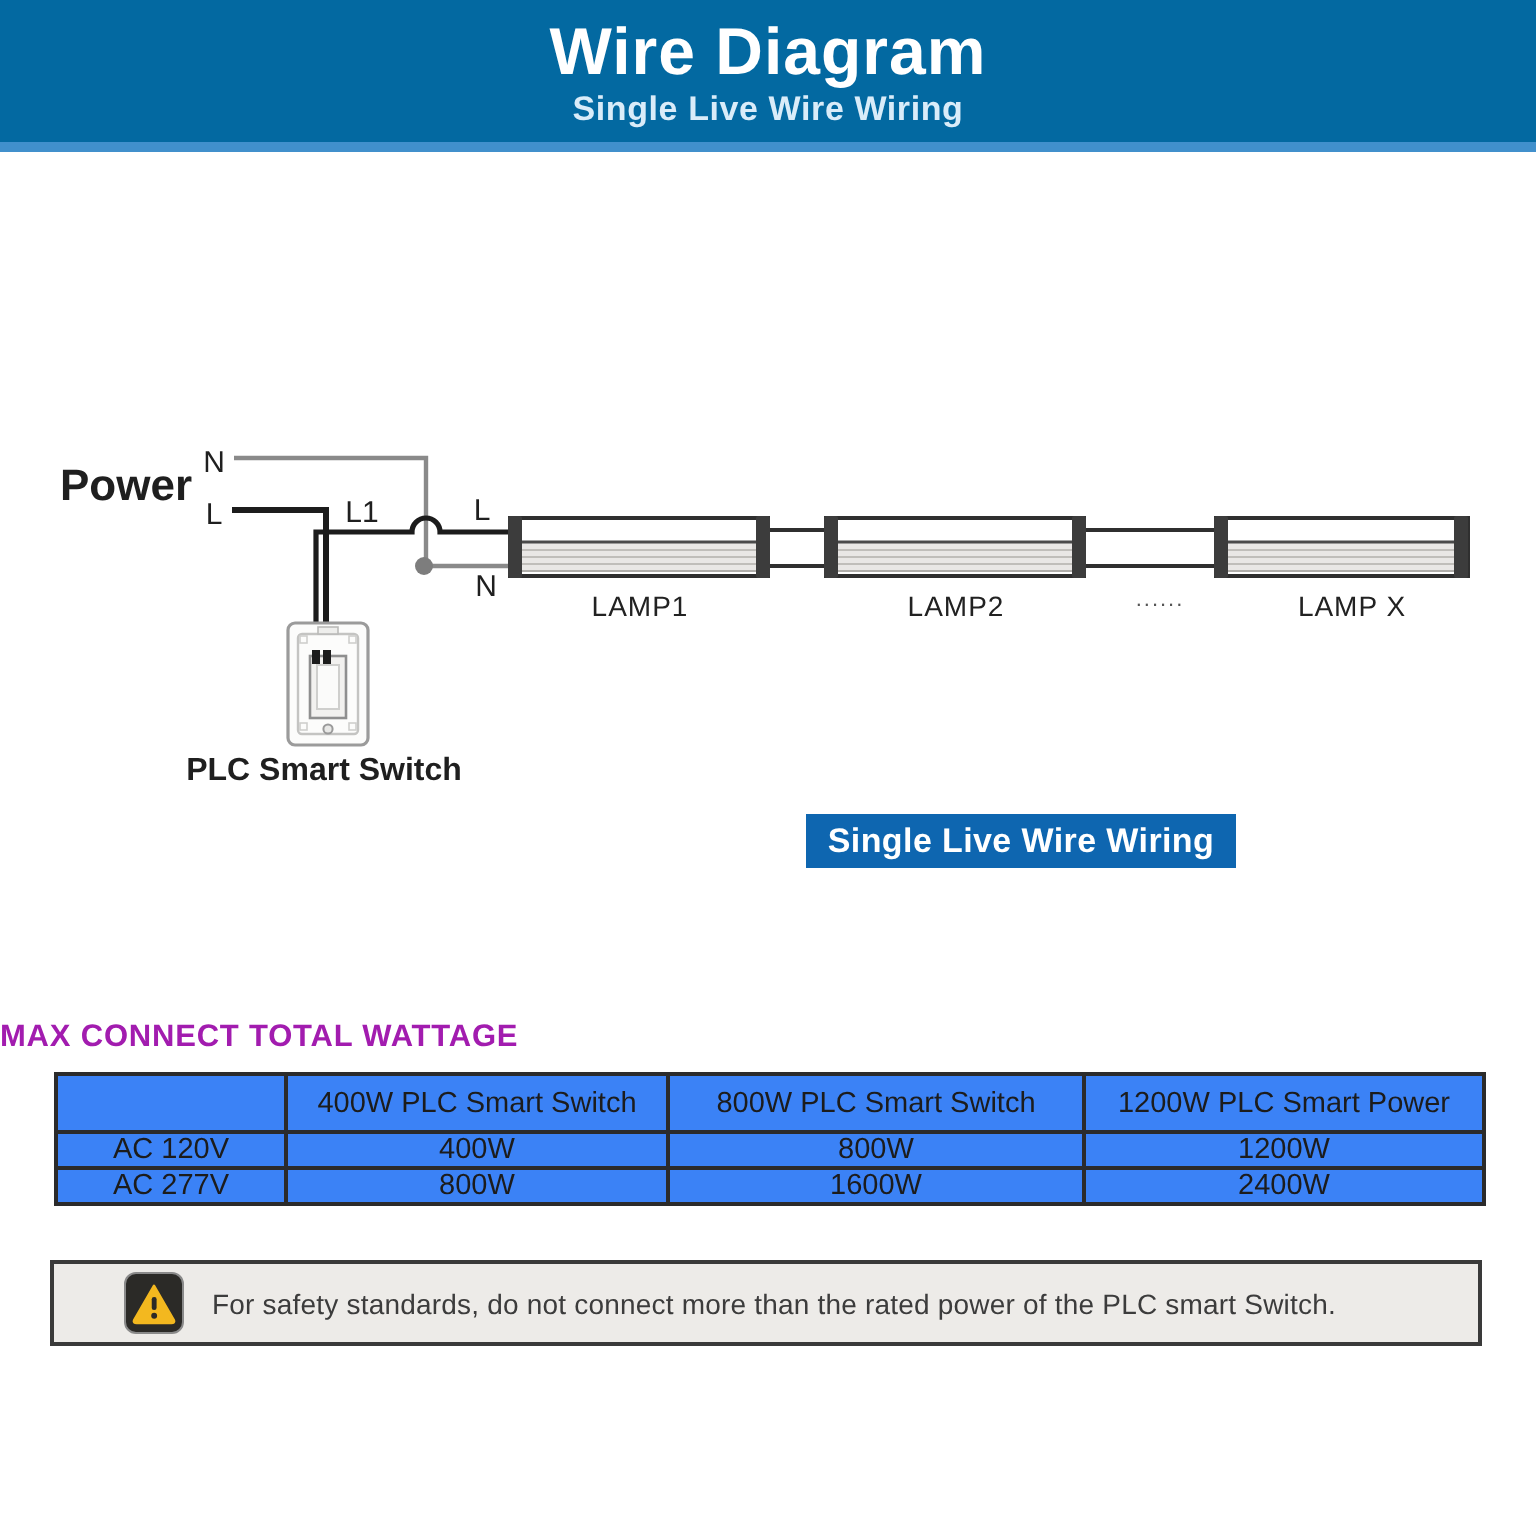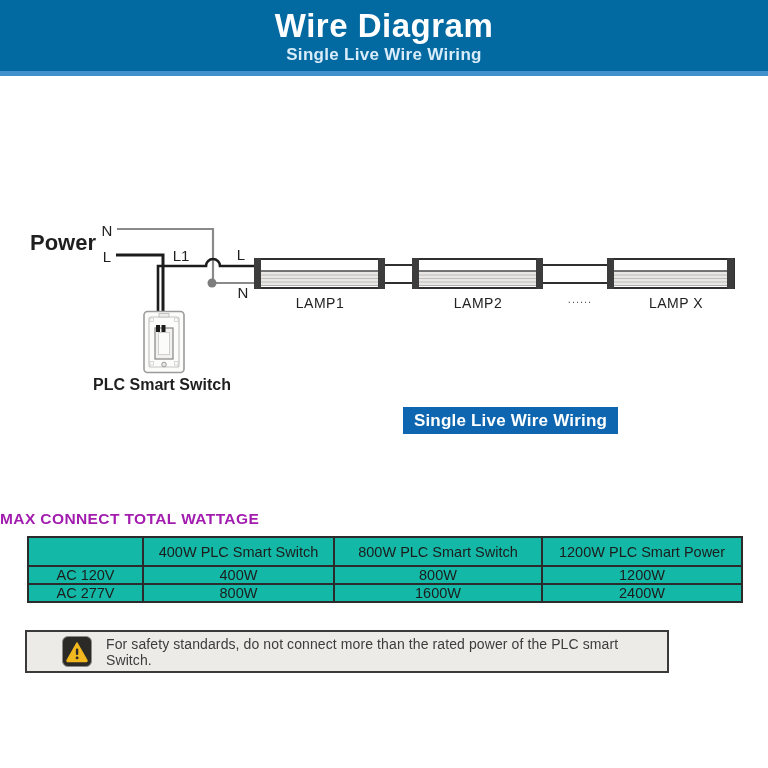--- a/index.html
+++ b/index.html
@@ -14,27 +14,27 @@
   .header-strip{position:absolute;left:0;top:71px;width:768px;height:5px;background:#4190cc;}
   
   .wiring-svg{position:absolute;left:0;top:0;width:768px;height:768px;pointer-events:none;}
   
   .badge{position:absolute;left:403px;top:407px;width:215px;height:27px;background:#0e66b0;
     display:flex;align-items:center;justify-content:center;}
   .badge span{color:#ffffff;font-weight:bold;font-size:17px;letter-spacing:.2px;}
   
   .table-title{position:absolute;left:0;top:510px;width:768px;
     font-size:15.5px;font-weight:bold;color:#a21caf;letter-spacing:.4px;}
-  table.wattage{position:absolute;left:27px;top:536px;width:714px;border-collapse:collapse;table-layout:fixed;background:#14b8a6;}
+  table.wattage{position:absolute;left:27px;top:536px;width:714px;border-collapse:collapse;table-layout:fixed;background:#3b82f6;}
   table.wattage td,table.wattage th{border:2px solid #2b2b2b;text-align:center;vertical-align:middle;
     font-size:14.5px;font-weight:normal;color:#1c1c1c;padding:0;}
   table.wattage tr{height:16px;}
   table.wattage tr.hdr{height:29px;}
   
-  .warning{position:absolute;left:25px;top:630px;width:644px;height:43px;box-sizing:border-box;
+  .warning{position:absolute;left:25px;top:630px;width:716px;height:43px;box-sizing:border-box;
     background:#edebe8;border:2px solid #3a3a3a;display:flex;align-items:center;padding-left:35px;}
   .warn-icon{width:30px;height:31px;background:#2b2a27;border:1px solid #8a8a8a;border-radius:6px;
     display:flex;align-items:center;justify-content:center;flex:0 0 auto;box-sizing:border-box;}
   .warning p{margin:0 0 0 14px;font-size:14px;color:#3c3c3c;letter-spacing:.1px;}
 </style>
 </head>
 <body>
 
 <div class="header">
   <span class="header-title">Wire Diagram</span>

